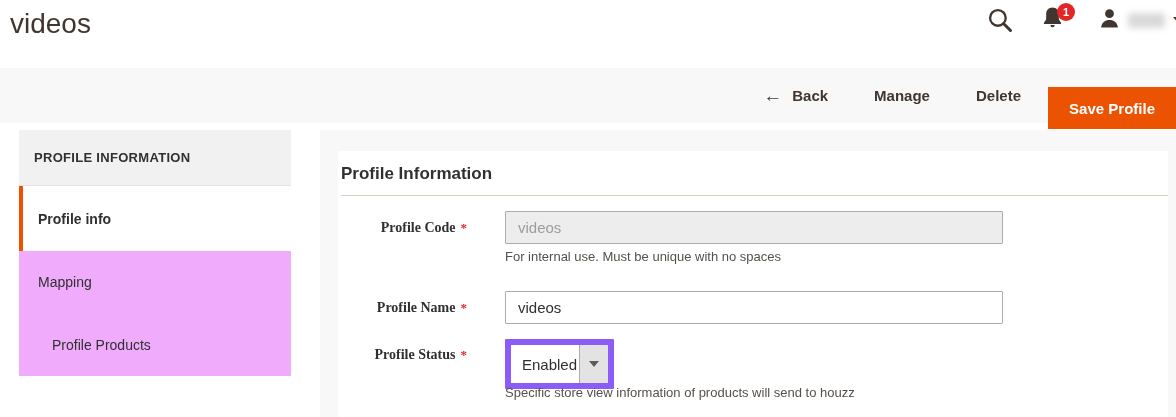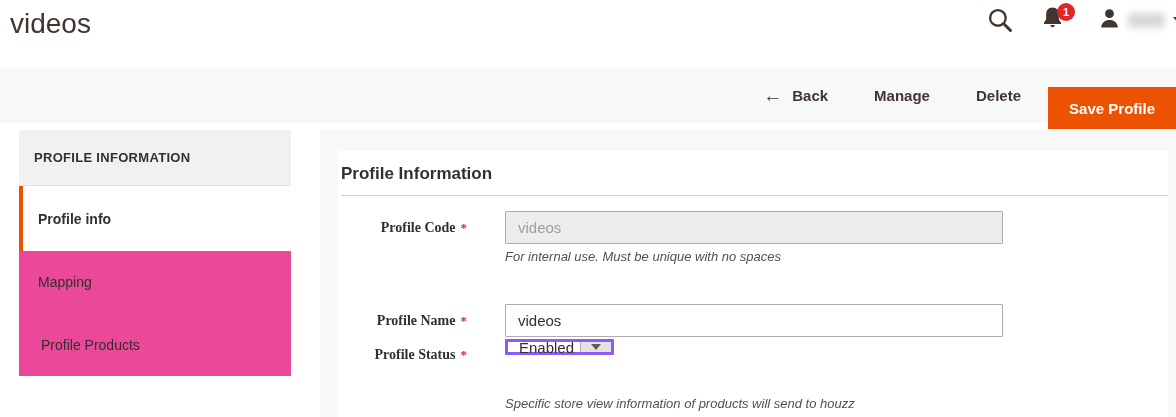--- a/index.html
+++ b/index.html
@@ -26,46 +26,46 @@
   .tb-btn { background:none; border:none; cursor:pointer; font-family:inherit; font-size:15px; font-weight:700;
             color:#41362f; white-space:nowrap; display:flex; align-items:center; }
   .tb-btn .arrow { font-size:19px; font-weight:400; margin-right:10px; line-height:1; }
   .save-profile { position:absolute; right:0; top:19px; height:42px; padding:12px 21px; background:#eb5202;
                   border:none; color:#fff; font-family:inherit; font-size:15px; font-weight:700; cursor:pointer; }
 
   
   .sidebar { position:absolute; left:19px; top:130px; width:272px; }
   .sidebar-header { height:56px; background:#f1f1f1; border-bottom:1px solid #e3e3e3; display:flex; align-items:center;
                     padding:0 15px; font-size:13px; font-weight:700; letter-spacing:.3px; color:#303030; }
-  .sidebar-item { display:flex; align-items:center; font-size:14px; color:#303030; cursor:pointer; background:#ec4899; }
+  .sidebar-item { display:flex; align-items:center; font-size:14px; color:#303030; cursor:pointer; background:#f0abfc; }
   .sidebar-item.active { height:65px; background:#fff; border-left:4px solid #eb5202; padding-left:15px; font-weight:700; }
   .sidebar-item.mid { height:62px; padding-left:19px; }
-  .sidebar-item.last { height:63px; padding-left:22px; }
+  .sidebar-item.last { height:63px; padding-left:33px; }
 
   
   .content-bg { position:absolute; left:320px; top:130px; width:856px; height:287px; background:#f8f8f8; }
   .card { position:absolute; left:18px; top:21px; right:8px; height:266px; background:#fff; }
   .section-title { position:absolute; left:3px; top:13px; font-size:17px; font-weight:700; color:#303030; }
   .section-rule { position:absolute; left:3px; right:0; top:44px; border-top:1px solid #d6d0c2; }
 
   .form-row { position:absolute; left:0; right:0; height:34px; display:flex; }
   .row1 { top:60px; }
-  .row2 { top:153px; }
+  .row2 { top:140px; }
   .row3 { top:188px; height:32px; }
   .field-label { width:129px; display:flex; align-items:center; justify-content:flex-end;
                  font-size:14px; font-weight:700; color:#303030; white-space:nowrap;font-family:Liberation Serif, serif; }
   .req { color:#e22626; margin-left:5px; font-size:13px; font-weight:700; }
   .field-input { position:absolute; left:167px; top:0; width:498px; height:33px; border:1px solid #adadad;
                  border-radius:1px; padding:0 12px; font-family:inherit; font-size:15px; color:#303030; background:#fff; }
   .field-input:disabled { background:#ededed; color:#9d9d9d; }
-  .note { position:absolute; left:167px; font-size:13px; color:#55504a;font-style:italic; }
+  .note { position:absolute; left:167px; font-size:13px; color:#55504a; }
   .note1 { top:98px; }
-  .note3 { top:245px; }
+  .note3 { top:234px; }
 
-  .select { position:absolute; left:167px; top:0; height:16px; width:109px; border:3px solid #8b5cf6;
+  .select { position:absolute; left:167px; top:0; height:50px; width:109px; border:6px solid #8b5cf6;
             border-radius:1px; background:#fff; display:flex; cursor:pointer; }
   .select-value { width:75px; display:flex; align-items:center; padding-left:11px; font-size:15px; color:#303030; }
   .select-arrow-box { width:32px; background:#e3e3e3; border-left:1px solid #adadad; display:flex;
                       align-items:center; justify-content:center; }
   .select-caret { width:0; height:0; border-left:5px solid transparent; border-right:5px solid transparent;
                   border-top:6px solid #5c5c5c; }
 </style>
 </head>
 <body>
 

